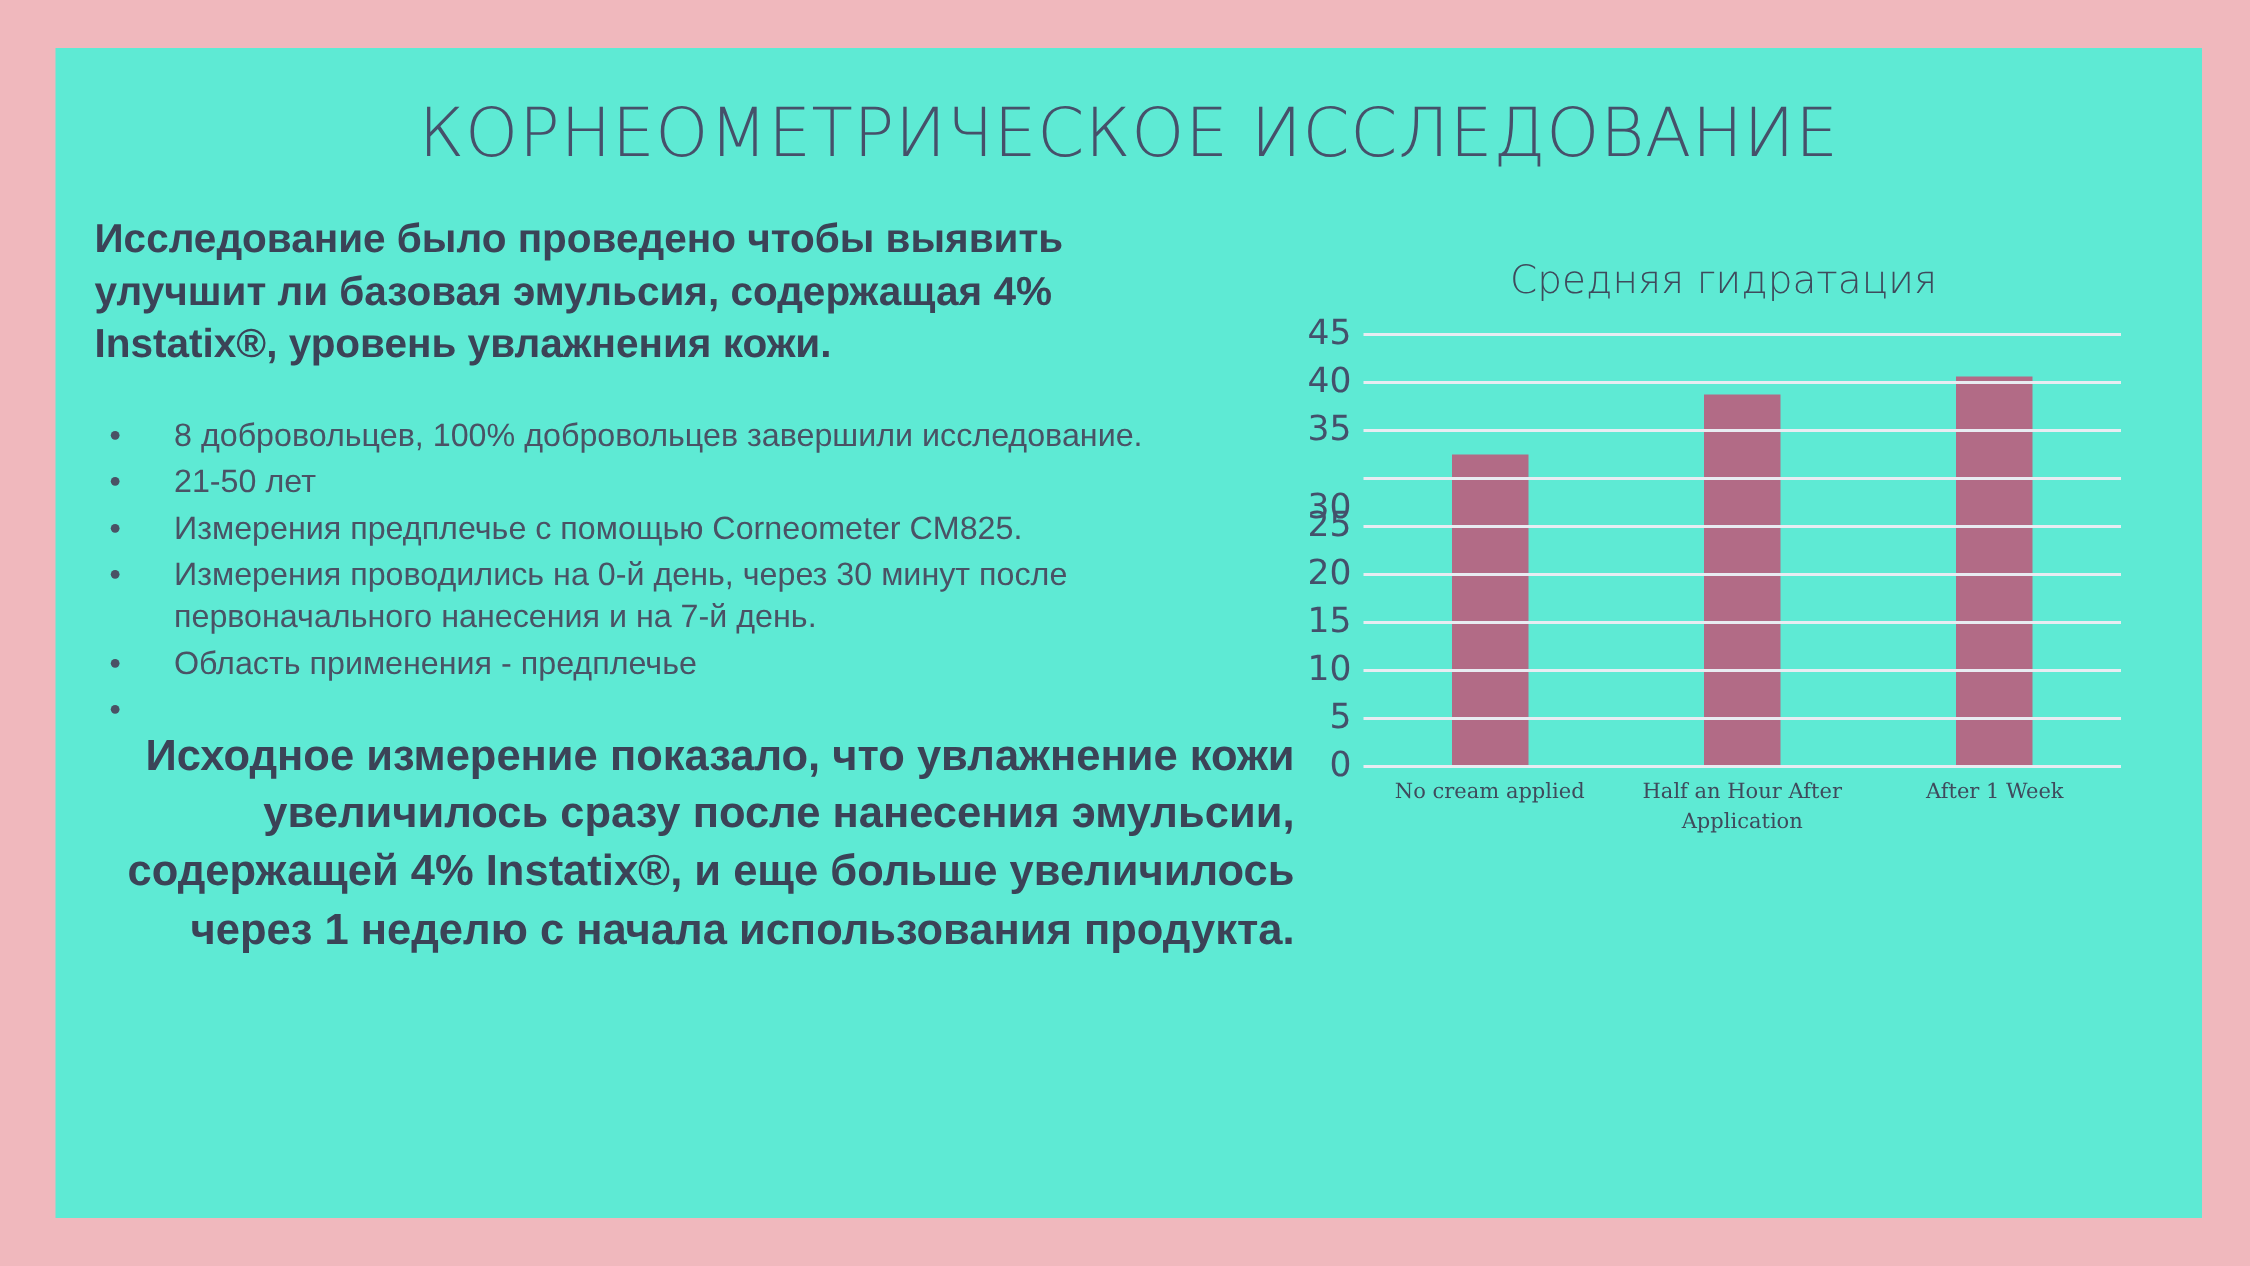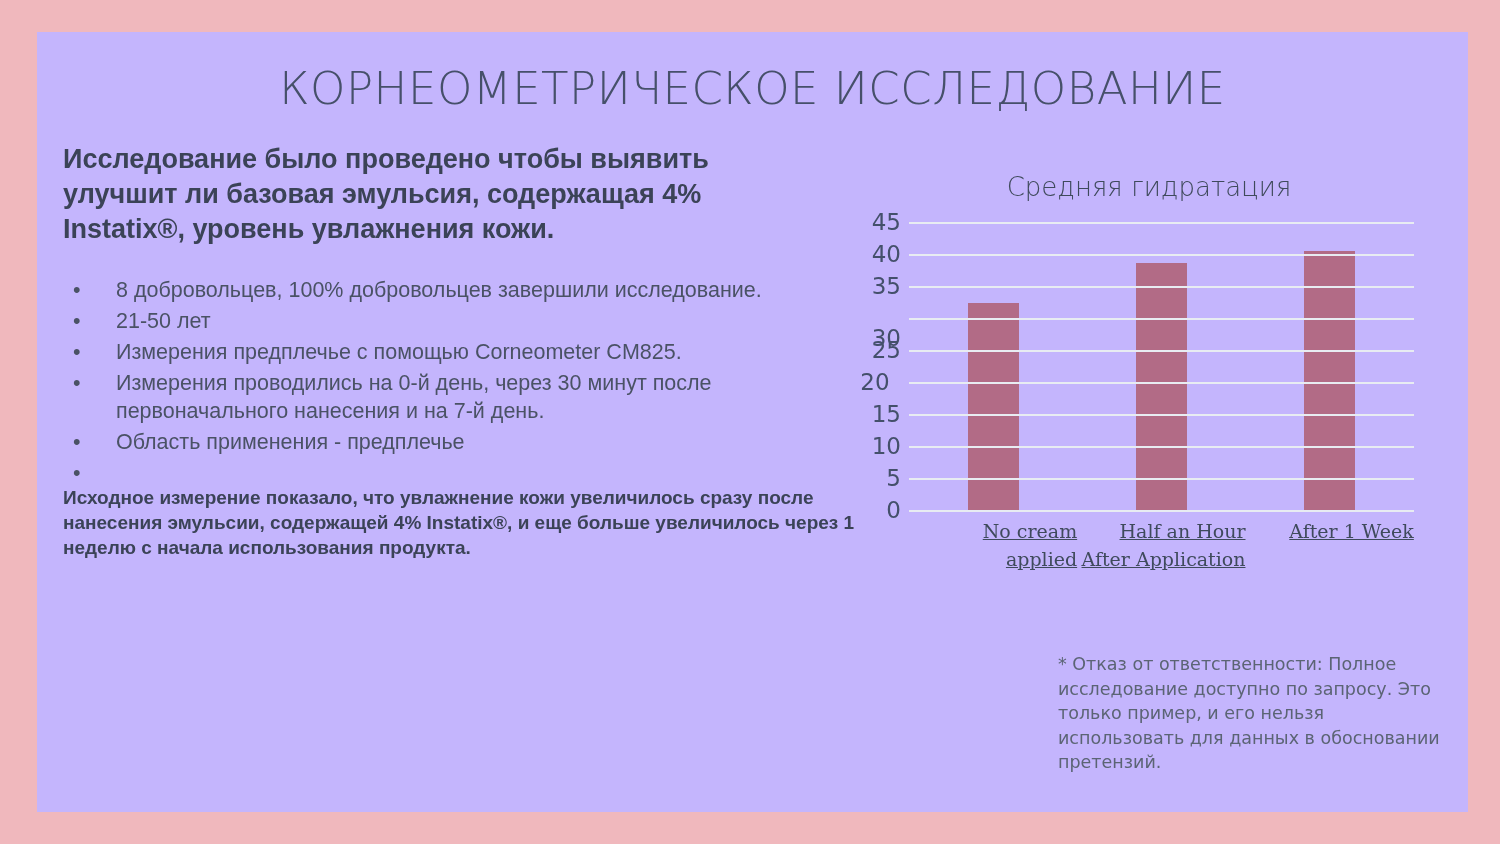--- a/index.html
+++ b/index.html
@@ -12,21 +12,21 @@
     background: #f0b8bd;
     font-family: "Liberation Sans", sans-serif;
     overflow: hidden;
   }
   .slide-frame {
     position: absolute;
     left: 37px;
     top: 32px;
     width: 1431px;
     height: 780px;
-    background: #c4b5fd;
+    background: #5eead4;
   }
   .slide-title {
     position: absolute;
     left: 0;
     top: 30px;
     width: 1431px;
     text-align: center;
     font-size: 45px;
     font-weight: 300;
     letter-spacing: 0.5px;
@@ -66,26 +66,27 @@
   }
   .bullet-dot {
     position: absolute;
     left: 10px;
     top: 0;
     font-size: 21.5px;
     line-height: 1.30;
     color: #4a5265;
   }
   .closing-para {
-    font-size: 19px;
+    font-size: 29px;
     font-weight: bold;
     line-height: 1.33;
     color: #3b4357;
     margin: 0;
     width: 800px;
+    text-align: right;
   }
 
   
   .chart-panel {
     position: absolute;
     left: 812px;
     top: 110px;
     width: 600px;
     height: 440px;
   }
@@ -155,26 +156,25 @@
     position: absolute;
     left: 60px;
     top: 296px;
     width: 505px;
     height: 70px;
   }
   .x-label {
     position: absolute;
     top: 0;
     width: 168px;
-    text-align: right;
-    font-size: 19px;
+    text-align: center;
+    font-size: 14px;
     line-height: 1.45;
     color: #3f4a5c;
     font-family: "DejaVu Serif", serif;
-    text-decoration: underline;
   }
 
   .disclaimer {
     position: absolute;
     left: 1021px;
     top: 620px;
     width: 395px;
     font-size: 17.5px;
     line-height: 1.40;
     color: #5b6474;
@@ -224,21 +224,21 @@
   <div class="chart-panel">
     <div class="chart-title">Средняя гидратация</div>
 
     <div class="plot-wrap">
       <div class="y-axis">
           <div class="y-tick" style="top: 0px;">45</div>
           <div class="y-tick" style="top: 32px;">40</div>
           <div class="y-tick" style="top: 64px;">35</div>
           <div class="y-tick" style="top: 96px; margin-top: 20px;">30</div>
           <div class="y-tick" style="top: 128px;">25</div>
-          <div class="y-tick" style="top: 160px; text-align: center;">20</div>
+          <div class="y-tick" style="top: 160px;">20</div>
           <div class="y-tick" style="top: 192px;">15</div>
           <div class="y-tick" style="top: 224px;">10</div>
           <div class="y-tick" style="top: 256px;">5</div>
           <div class="y-tick" style="top: 288px;">0</div>
         </div>
       <div class="plot-area">
         <div class="bars-layer">
             <div class="bar" style="background: rgb(178, 107, 134); height: 207.36px; left: 58.6667px;"></div>
             <div class="bar" style="background: rgb(178, 107, 134); height: 247.04px; left: 227px;"></div>
             <div class="bar" style="background: rgb(178, 107, 134); height: 258.56px; left: 395.333px;"></div>
@@ -255,15 +255,14 @@
           <div class="gridline" style="top: 288px;"></div>
         </div>
       <div class="x-labels">
           <div class="x-label" style="left: 0.166667px;">No cream applied</div>
           <div class="x-label" style="left: 168.5px;">Half an Hour After Application</div>
           <div class="x-label" style="left: 336.833px;">After 1 Week</div>
         </div>
     </div>
   </div>
 
-  <div class="disclaimer">* Отказ от ответственности: Полное исследование доступно по запросу. Это только пример, и его нельзя использовать для данных в обосновании претензий.</div>
 
 </div>
 
 </body></html>

